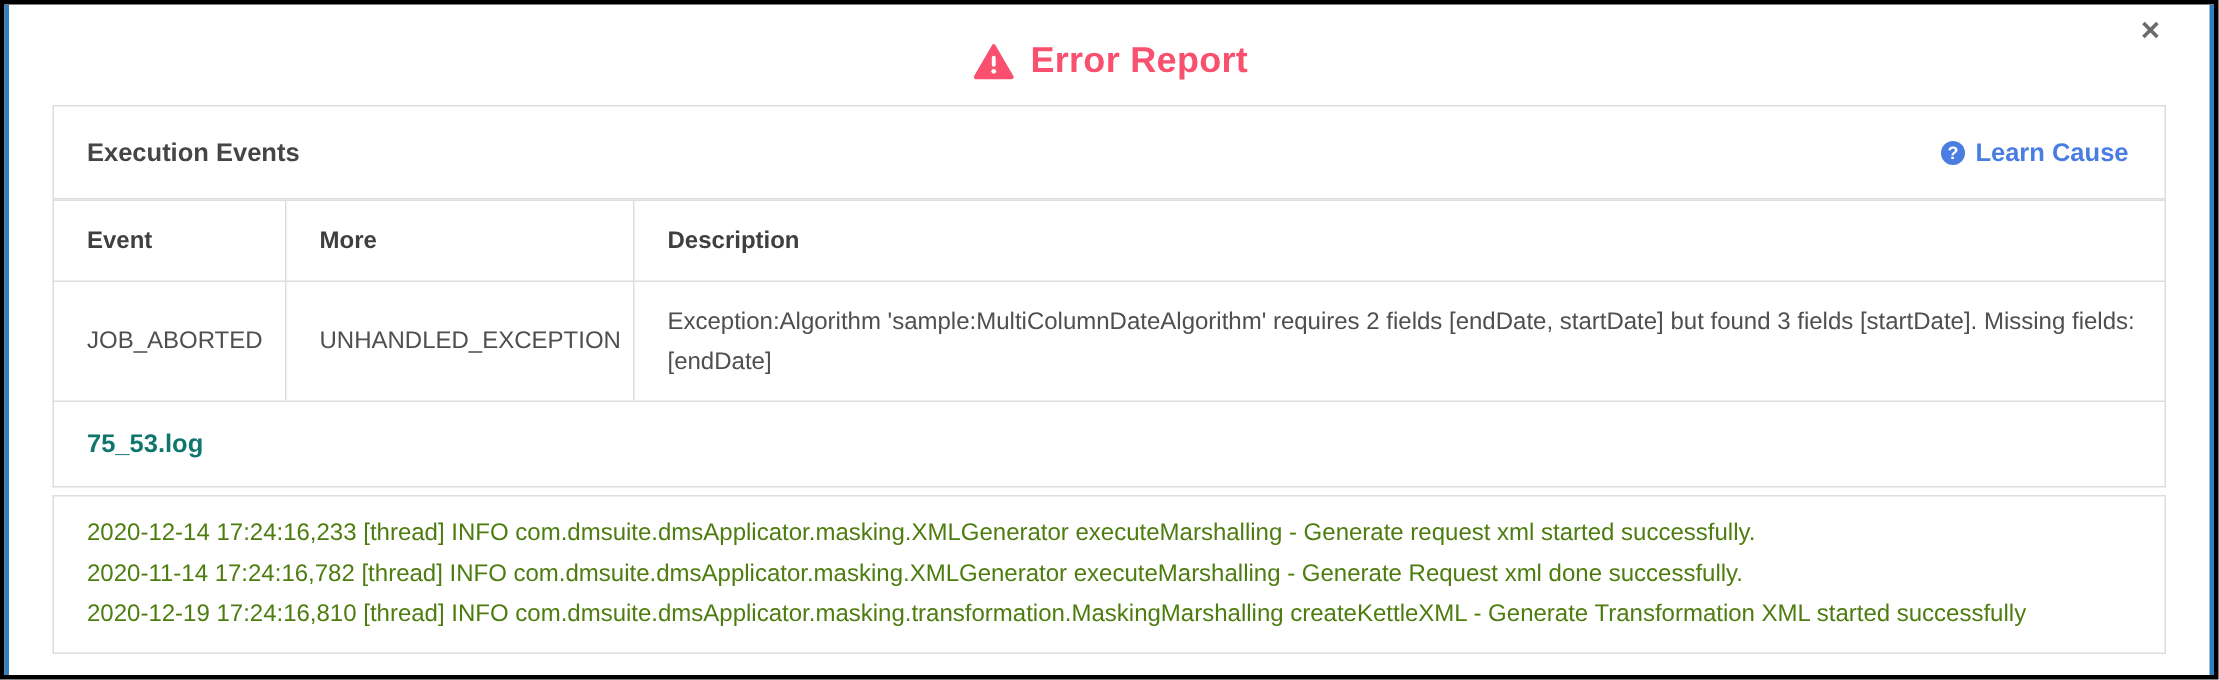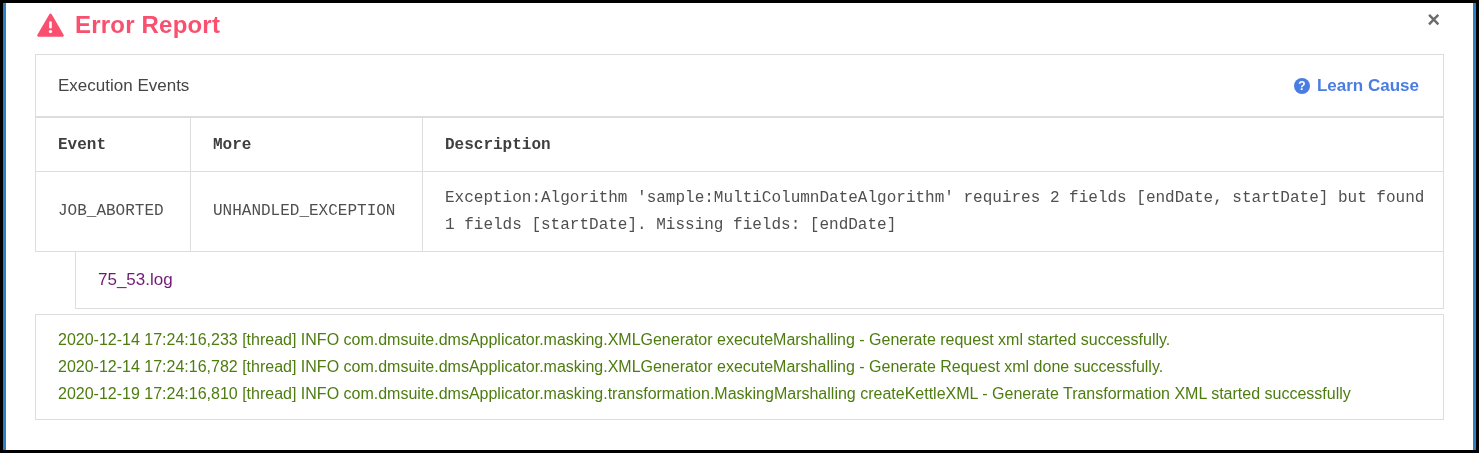--- a/index.html
+++ b/index.html
@@ -34,21 +34,22 @@
     color: #6b6b6b;
     cursor: pointer;
     line-height: 1;
     padding: 4px;
   }
 
   .modal-header {
     display: flex;
     align-items: center;
     gap: 11px;
-    padding: 8px 32px 0 34px;
+    padding: 24px 32px 0 34px;
+    justify-content: center;
   }
   .warn-icon { display: inline-flex; }
   .modal-title {
     color: #f8506e;
     font-size: 24px;
     font-weight: bold;
     letter-spacing: 0.2px;
   }
 
   .content { padding: 0 32px; }
@@ -58,21 +59,21 @@
     border: 1px solid #dddddd;
     height: 63px;
     display: flex;
     align-items: center;
     justify-content: space-between;
     padding: 0 24px 0 22px;
     background: #ffffff;
   }
   .panel-title {
     font-size: 17px;
-    font-weight: normal;
+    font-weight: bold;
     color: #454545;
   }
   .learn-more {
     display: inline-flex;
     align-items: center;
     gap: 7px;
     color: #4a7de2;
     font-size: 17px;
     font-weight: bold;
     text-decoration: none;
@@ -96,42 +97,40 @@
     border-collapse: collapse;
     table-layout: fixed;
   }
   table.events th, table.events td {
     border: 1px solid #dddddd;
     text-align: left;
     padding: 0 18px 0 22px;
     font-size: 16px;
     color: #4f4f4f;
     vertical-align: middle;
-    font-family: Liberation Mono, monospace;
   }
   table.events th {
     height: 54px;
     font-weight: bold;
     color: #3f3f3f;
   }
   table.events td { height: 80px; line-height: 27px; }
   col.c-event { width: 155px; }
   col.c-cause { width: 232px; }
 
   .filename-row {
     border: 1px solid #dddddd;
     border-top: none;
     height: 57px;
     display: flex;
     align-items: center;
     padding: 0 22px;
     font-size: 17px;
-    font-weight: normal;
-    color: #701a75;
-    margin-left: 40px;
+    font-weight: bold;
+    color: #0f766e;
   }
 
   .log-box {
     margin-top: 5px;
     border: 1px solid #dddddd;
     padding: 11px 22px 12px 22px;
   }
   .log-line {
     font-size: 16px;
     line-height: 27px;
@@ -180,29 +179,29 @@
         <tr>
           <th>Event</th>
           <th>More</th>
           <th>Description</th>
         </tr>
       </thead>
       <tbody>
         <tr>
           <td>JOB_ABORTED</td>
           <td>UNHANDLED_EXCEPTION</td>
-          <td>Exception:Algorithm 'sample:MultiColumnDateAlgorithm' requires 2 fields [endDate, startDate] but found 1 fields [startDate]. Missing fields: [endDate]</td>
+          <td>Exception:Algorithm 'sample:MultiColumnDateAlgorithm' requires 2 fields [endDate, startDate] but found 3 fields [startDate]. Missing fields: [endDate]</td>
         </tr>
       </tbody>
     </table>
 
     <div class="filename-row">
       <span>75_53.log</span>
     </div>
 
     <div class="log-box">
       <div class="log-line">2020-12-14 17:24:16,233 [thread] INFO com.dmsuite.dmsApplicator.masking.XMLGenerator executeMarshalling - Generate request xml started successfully.</div>
-      <div class="log-line">2020-12-14 17:24:16,782 [thread] INFO com.dmsuite.dmsApplicator.masking.XMLGenerator executeMarshalling - Generate Request xml done successfully.</div>
+      <div class="log-line">2020-11-14 17:24:16,782 [thread] INFO com.dmsuite.dmsApplicator.masking.XMLGenerator executeMarshalling - Generate Request xml done successfully.</div>
       <div class="log-line">2020-12-19 17:24:16,810 [thread] INFO com.dmsuite.dmsApplicator.masking.transformation.MaskingMarshalling createKettleXML - Generate Transformation XML started successfully</div>
     </div>
 
   </div>
 </div>
 
 </body></html>

